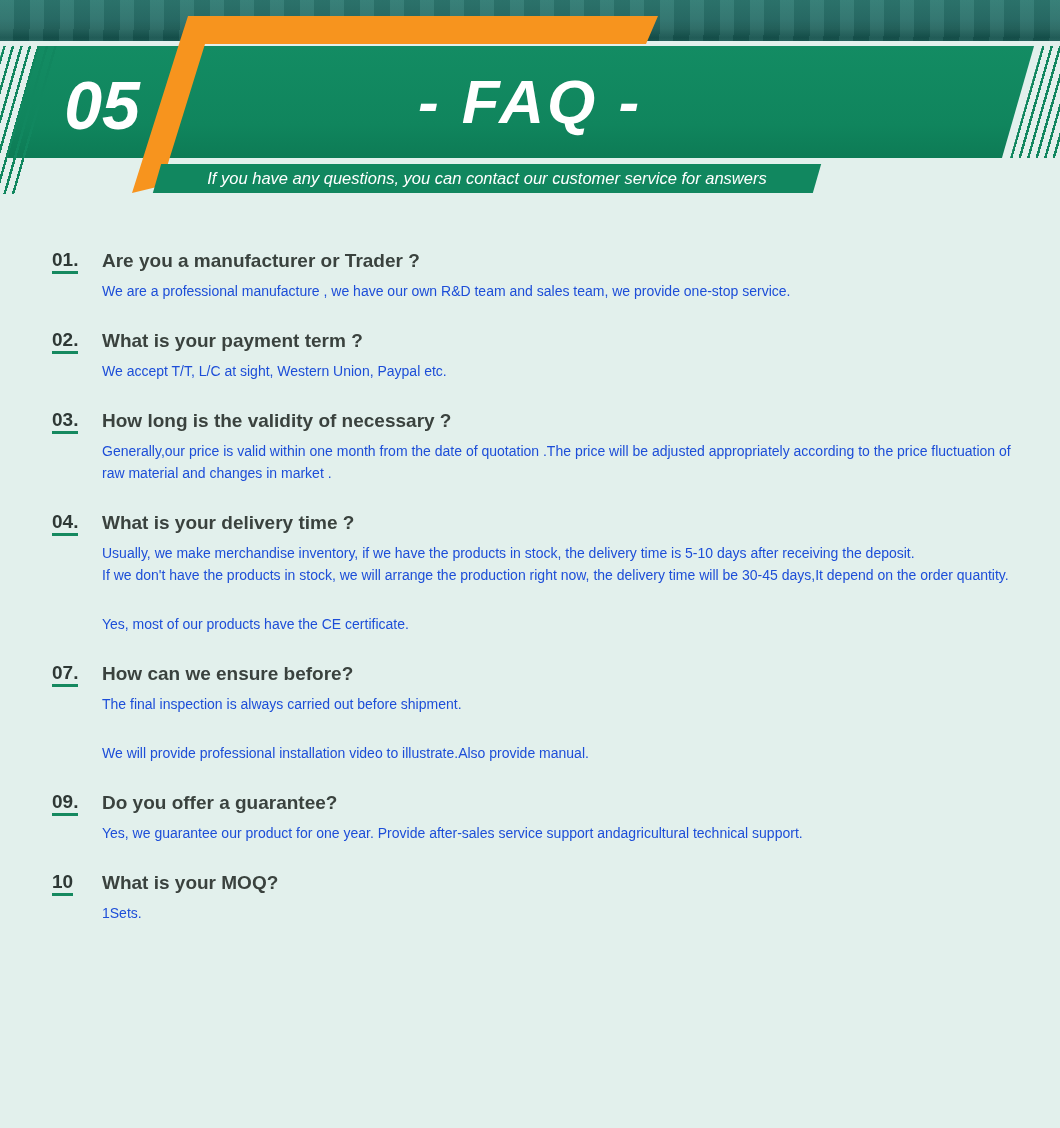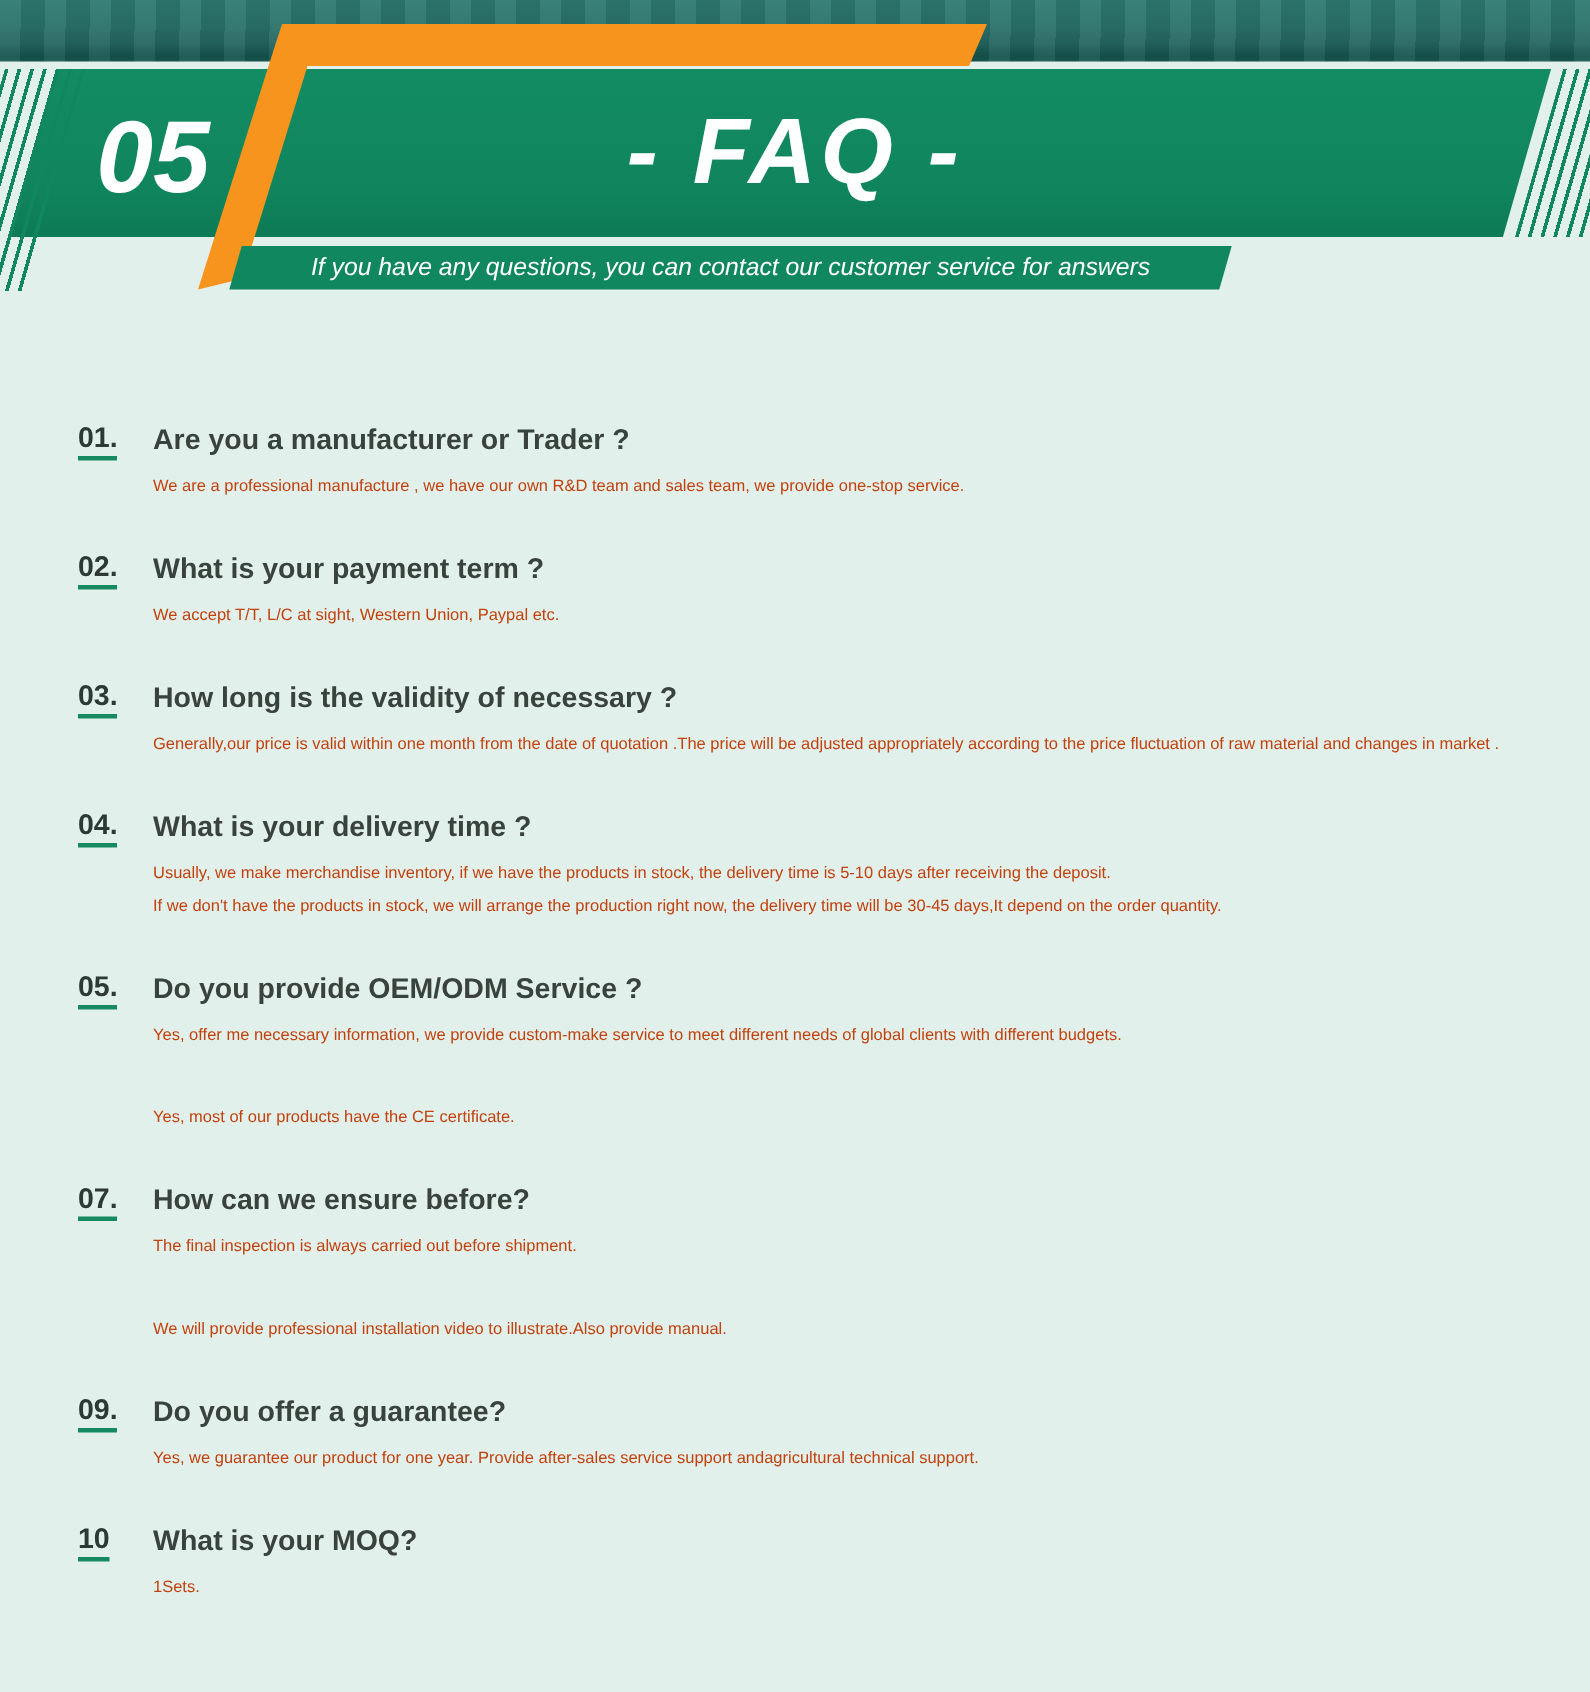--- a/index.html
+++ b/index.html
@@ -30,27 +30,27 @@
     font-size:62px;line-height:70px;font-weight:bold;font-style:italic;color:#ffffff;letter-spacing:3px;}
 
   
   .subtitle-strip{position:absolute;top:164px;left:157px;width:660px;height:29px;
     transform:skewX(-16deg);background:#11875f;}
   .subtitle-inner{display:block;transform:skewX(16deg);text-align:center;line-height:29px;
     color:#ffffff;font-style:italic;font-size:16.5px;}
 
   
   .faq-list{position:absolute;top:249px;left:52px;right:38px;}
-  .faq-item{margin-bottom:27px;margin-top:33px;}
+  .faq-item{margin-bottom:27px;}
   .faq-q-row{display:flex;align-items:flex-start;margin-bottom:6px;}
   .faq-number{flex:0 0 50px;width:50px;}
   .faq-number-text{display:inline-block;font-size:19px;font-weight:bold;color:#2e3835;
     border-bottom:3px solid #15895f;padding-bottom:1px;line-height:21px;}
   .faq-question{font-size:19px;font-weight:bold;color:#3a423e;line-height:24px;}
-  .faq-answer{margin-left:50px;font-size:11px;line-height:22px;color:#c2410c;white-space:pre-line;}
+  .faq-answer{margin-left:50px;font-size:14px;line-height:22px;color:#1d4ed8;white-space:pre-line;}
 </style>
 </head>
 <body>
 
 <div class="page">
 
   <div class="top-strip"></div>
 
   <div class="banner"></div>
   <div class="stripes stripes-left"></div>
@@ -102,29 +102,20 @@
       <div class="faq-q-row">
         <div class="faq-number">
           <span class="faq-number-text">04.</span>
         </div>
         <div class="faq-question">What is your delivery time ?</div>
       </div>
       <div class="faq-answer">Usually, we make merchandise inventory, if we have the products in stock, the delivery time is 5-10 days after receiving the deposit.
 If we don't have the products in stock, we will arrange the production right now, the delivery time will be 30-45 days,It depend on the order quantity.</div>
     </div>
 
-    <div class="faq-item">
-      <div class="faq-q-row">
-        <div class="faq-number">
-          <span class="faq-number-text">05.</span>
-        </div>
-        <div class="faq-question">Do you provide OEM/ODM Service ?</div>
-      </div>
-      <div class="faq-answer">Yes, offer me necessary information, we provide custom-make service to meet different needs of global clients with different budgets.</div>
-    </div>
 
     <div class="faq-item">
       <div class="faq-answer">Yes, most of our products have the CE certificate.</div>
     </div>
 
     <div class="faq-item">
       <div class="faq-q-row">
         <div class="faq-number">
           <span class="faq-number-text">07.</span>
         </div>

